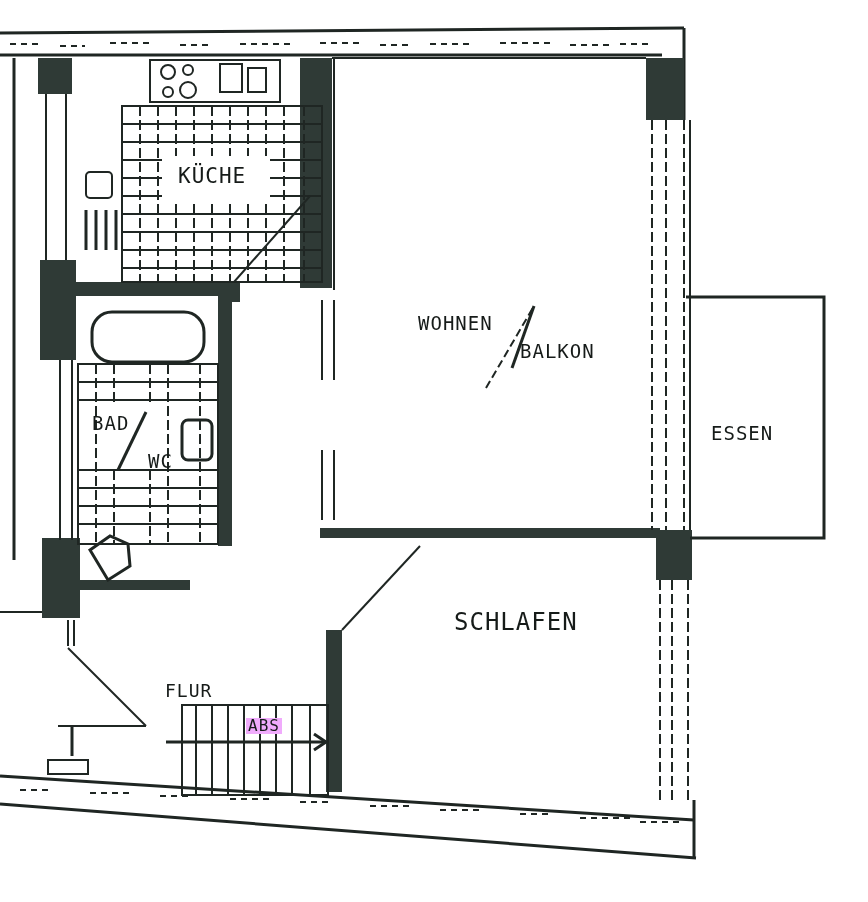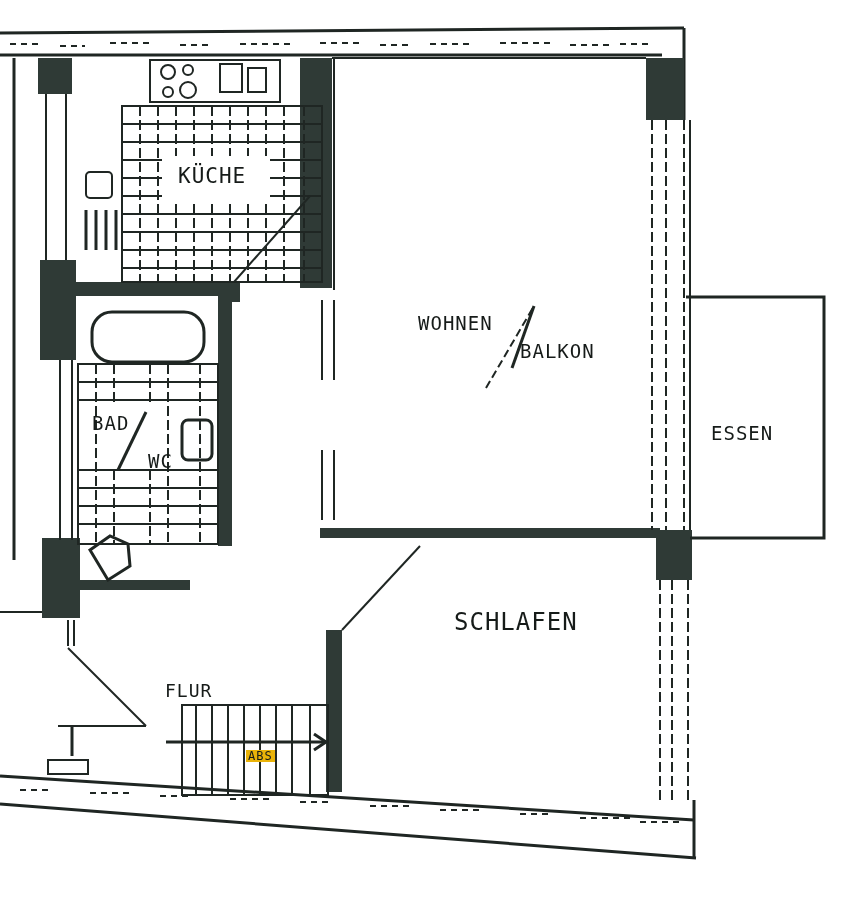--- a/index.html
+++ b/index.html
@@ -131,14 +131,14 @@
 <div class="label" style="left:92px;top:414px;font-size:19px;">BAD</div>
 <div class="label" style="left:148px;top:452px;font-size:19px;">WC</div>
 <svg width="868" height="902" style="pointer-events:none;">
   <line x1="118" y1="470" x2="146" y2="412" stroke="#1f2623" stroke-width="3"></line>
   <line x1="512" y1="368" x2="534" y2="306" stroke="#1f2623" stroke-width="3"></line>
 </svg>
 
 <div class="label" style="left:711px;top:424px;font-size:19px;">ESSEN</div>
 <div class="label" style="left:454px;top:610px;font-size:24px;">SCHLAFEN</div>
 <div class="label" style="left:165px;top:682px;font-size:18px;text-align:right;">FLUR</div>
-<div class="label" style="left:246px;top:750px;font-size:12px;background:#eab308;padding:0 2px;">ABS</div>
+<div class="label" style="left:246px;top:718px;font-size:16px;background:#f0abfc;padding:0 2px;">ABS</div>
 </div>
 
 </body></html>

